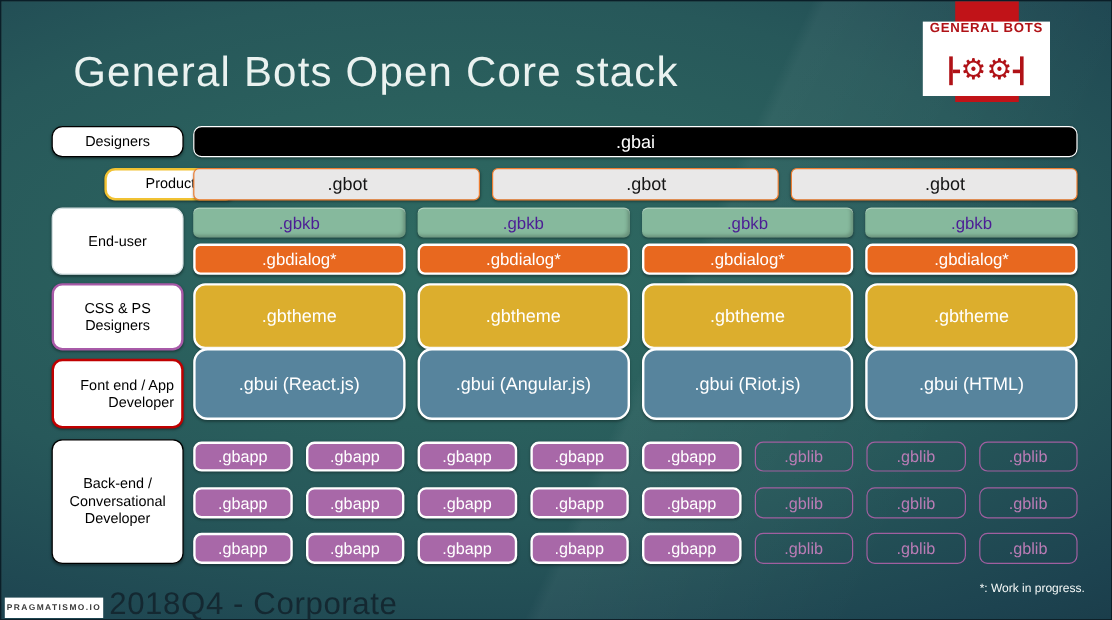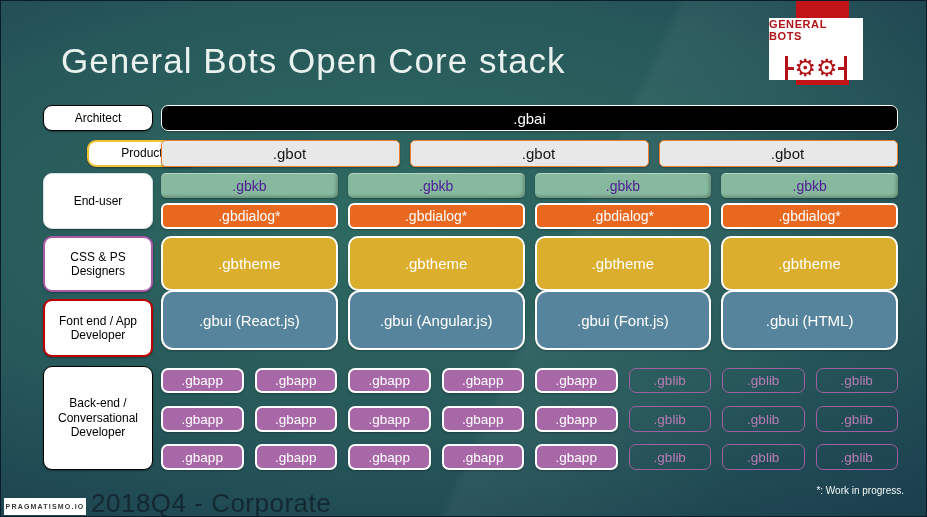--- a/index.html
+++ b/index.html
@@ -15,41 +15,41 @@
   }
 
   .title{
     position:absolute; left:60px; top:40px; width:720px;
     font-size:35px; font-weight:300; letter-spacing:1px; color:#eaf2f0;
   }
 
   
   .logo-stripe{ position:absolute; left:795px; top:0; width:53px; height:84px; background:#c11318; }
   .logo-box{
-    position:absolute; left:768px; top:17px; width:94px; height:62px; background:#fff;
-    display:flex; flex-direction:column; align-items:center; justify-content:space-between; gap:0;
+    position:absolute; left:768px; top:17px; width:106px; height:62px; background:#fff;
+    display:flex; flex-direction:column; align-items:center; justify-content:flex-start; gap:17px;
   }
   .logo-brand{ color:var(--logo-red); font-weight:bold; font-size:11px; letter-spacing:0.6px; }
   .logo-gears{ display:flex; align-items:center; }
   .gl-v{ width:3px; height:24px; background:var(--logo-red); }
   .gl-h{ width:6px; height:3px; background:var(--logo-red); }
   .gear{ font-size:24px; line-height:22px; color:var(--logo-red); }
 
   
   .role{
     position:absolute; left:42px; width:110px; background:#fff; border-radius:9px;
     display:flex; align-items:center; justify-content:center; text-align:center;
     font-size:12px; color:#000; padding:2px 6px; line-height:1.2;
     box-shadow:0 1px 2px rgba(0,0,0,0.35);
   }
   .role-architect{ top:104px; height:26px; border:1.5px solid #000; }
   .role-product { top:139px; height:27px; border:2px solid var(--role-product-border);margin-left:44px; }
   .role-enduser { top:172px; height:56px; border:1.5px solid #d5e2e4; }
   .role-css     { top:235px; height:56px; border:2px solid var(--role-css-border); }
-  .role-frontend{ top:298px; height:58px; border:2px solid var(--role-frontend-border); }
+  .role-frontend{ top:298px; height:58px; border:2px solid var(--role-frontend-border);text-align:right; }
   .role-backend { top:365px; height:104px; border:1.5px solid #000; }
 
   
   .row{ position:absolute; left:160px; width:737px; display:grid; gap:10px; }
   .row-gbai    { top:104px; height:26px; grid-template-columns:1fr; }
   .row-gbot    { top:139px; height:27px; grid-template-columns:repeat(3,1fr); }
   .row-gbkb    { top:172px; height:25px; grid-template-columns:repeat(4,1fr); }
   .row-gbdialog{ top:202px; height:26px; grid-template-columns:repeat(4,1fr); }
   .row-gbtheme { top:235px; height:55px; grid-template-columns:repeat(4,1fr); }
   .row-gbui    { top:289px; height:60px; grid-template-columns:repeat(4,1fr); }
@@ -104,21 +104,21 @@
     <div class="logo-gears">
       <span class="gl-v"></span>
         <span class="gl-h"></span>
         <span class="gear">⚙</span>
         <span class="gear">⚙</span>
         <span class="gl-h"></span>
         <span class="gl-v"></span>
     </div>
   </div>
 
-  <div class="role role-architect">Architect</div>
+  <div class="role role-architect">Designers</div>
   <div class="role role-product">Product</div>
   <div class="role role-enduser">End-user</div>
   <div class="role role-css">CSS &amp; PS Designers</div>
   <div class="role role-frontend">Font end / App Developer</div>
   <div class="role role-backend">Back-end / Conversational Developer</div>
 
   <div class="row row-gbai">
     <div class="cell gbai">.gbai</div>
   </div>
 
@@ -145,21 +145,21 @@
   <div class="row row-gbtheme">
     <div class="cell gbtheme">.gbtheme</div>
     <div class="cell gbtheme">.gbtheme</div>
     <div class="cell gbtheme">.gbtheme</div>
     <div class="cell gbtheme">.gbtheme</div>
   </div>
 
   <div class="row row-gbui">
     <div class="cell gbui">.gbui (React.js)</div>
     <div class="cell gbui">.gbui (Angular.js)</div>
-    <div class="cell gbui">.gbui (Font.js)</div>
+    <div class="cell gbui">.gbui (Riot.js)</div>
     <div class="cell gbui">.gbui (HTML)</div>
   </div>
 
   <div class="row row-apps row-gbapp1">
     <div class="cell gbapp">.gbapp</div>
     <div class="cell gbapp">.gbapp</div>
     <div class="cell gbapp">.gbapp</div>
     <div class="cell gbapp">.gbapp</div>
     <div class="cell gbapp">.gbapp</div>
     <div class="cell gblib">.gblib</div>

